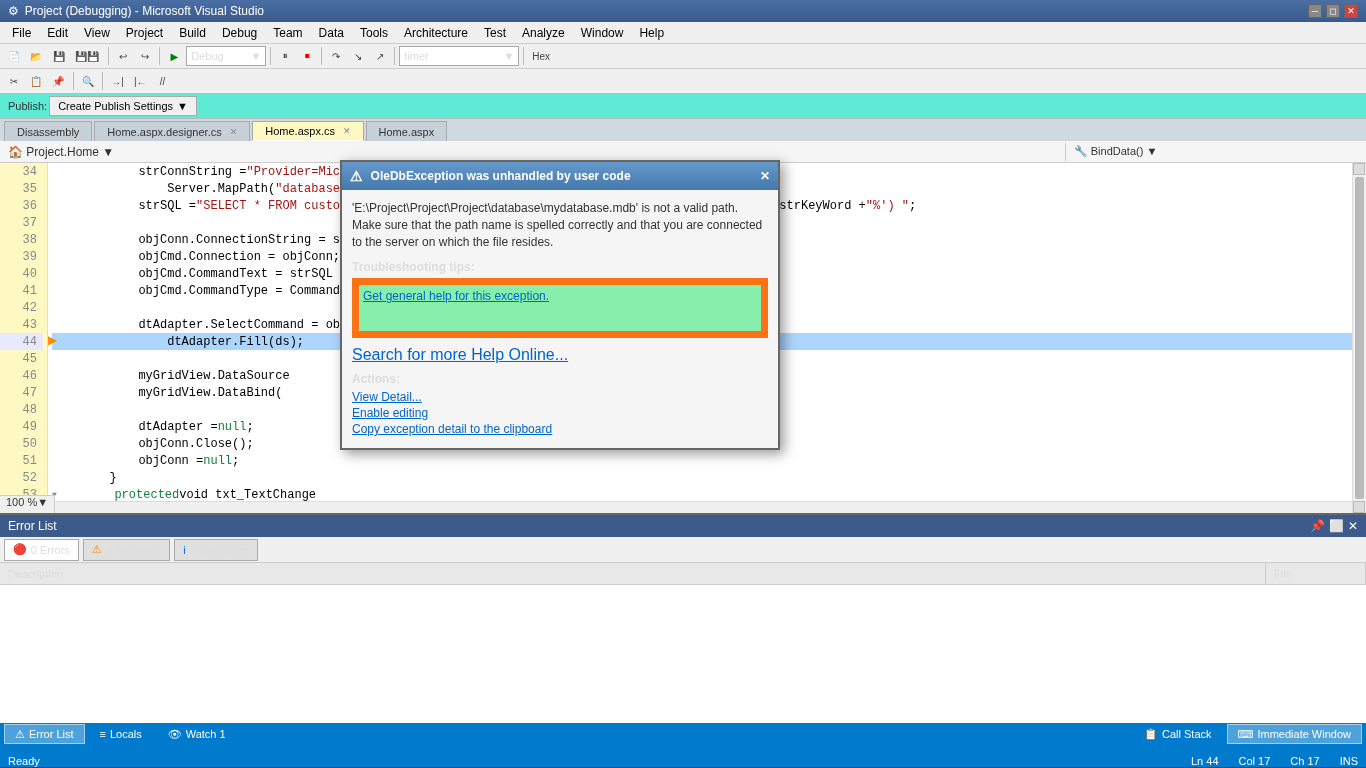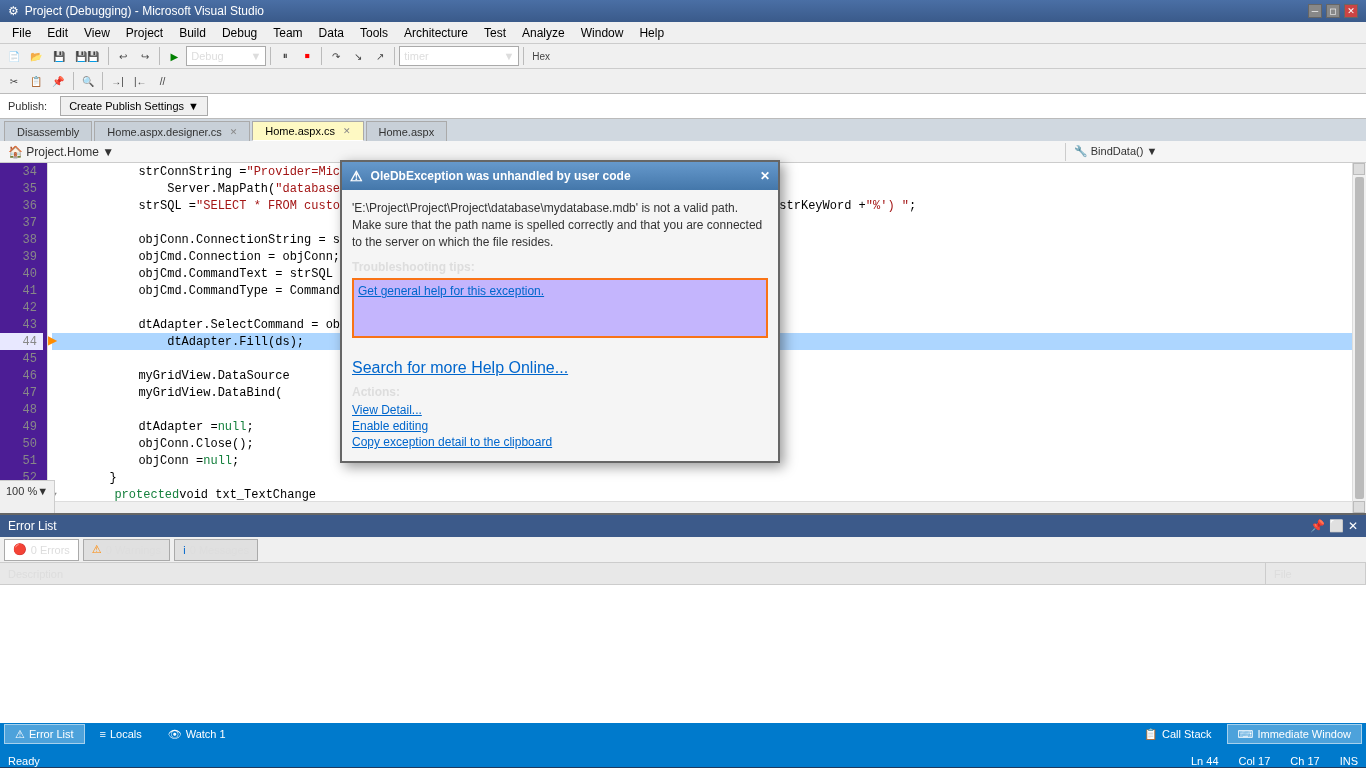--- a/index.html
+++ b/index.html
@@ -19,57 +19,57 @@
     
     #toolbar1 { background: #f0f0f0; height: 25px; display: flex; align-items: center; padding: 2px 4px; border-bottom: 1px solid #ccc; gap: 2px; }
     #toolbar2 { background: #f0f0f0; height: 25px; display: flex; align-items: center; padding: 2px 4px; border-bottom: 1px solid #bbb; gap: 2px; }
     .tb-btn { height: 20px; min-width: 20px; background: #f0f0f0; border: 1px solid transparent; cursor: pointer; display: flex; align-items: center; justify-content: center; font-size: 10px; color: #444; padding: 0 3px; }
     .tb-sep { width: 1px; height: 18px; background: #bbb; margin: 0 2px; }
     .tb-dropdown { height: 20px; background: white; border: 1px solid #aaa; display: flex; align-items: center; padding: 0 4px; font-size: 11px; cursor: pointer; }
     .debug-dropdown { width: 80px; }
     .target-dropdown { width: 120px; }
 
     
-    #publish-bar { background: #ffffff; height: 25px; display: flex; align-items: center; padding: 2px 8px; border-bottom: 1px solid #bbb; font-size: 11px; color: #333; gap: 13px; }
+    #publish-bar { background: #5eead4; height: 25px; display: flex; align-items: center; padding: 2px 8px; border-bottom: 1px solid #bbb; font-size: 11px; color: #333; gap: 2px; }
     #publish-bar .pub-btn { height: 20px; padding: 0 8px; background: #f0f0f0; border: 1px solid #aaa; cursor: pointer; font-size: 11px; display: flex; align-items: center; gap: 4px; }
 
     
     #tab-bar { background: #d0d8e0; height: 22px; display: flex; align-items: flex-end; padding: 0 4px; }
     .tab { height: 20px; padding: 2px 12px; border: 1px solid #aaa; border-bottom: none; cursor: pointer; font-size: 11px; background: #c8d0d8; color: #333; display: flex; align-items: center; gap: 4px; margin-right: 2px; }
     .tab.active { background: #fef9c3; color: #000; border-bottom: 1px solid white; }
     .tab .tab-close { font-size: 9px; color: #888; cursor: pointer; margin-left: 4px; }
 
     
     #nav-bar { background: #f5f5f5; height: 22px; display: flex; align-items: center; border-bottom: 1px solid #ccc; }
     #nav-bar .nav-left { flex: 1; padding: 2px 8px; font-size: 12px; color: #333; border-right: 1px solid #ccc; }
     #nav-bar .nav-right { width: 300px; padding: 2px 8px; font-size: 11px; color: #333; }
 
     #code-editor { background: white; flex: 1; display: flex; overflow: hidden; position: relative; height: 350px; }
-    #line-numbers { background: #4c1d95; width: 48px; padding: 0; border-right: 1px solid #ddd; font-family: 'Courier New', monospace; font-size: 12px; color: #888; text-align: right; padding-right: 4px; overflow: hidden; flex-shrink: 0; }
+    #line-numbers { background: #fef9c3; width: 48px; padding: 0; border-right: 1px solid #ddd; font-family: 'Courier New', monospace; font-size: 12px; color: #888; text-align: right; padding-right: 4px; overflow: hidden; flex-shrink: 0; }
     #line-numbers div { height: 17px; display: flex; align-items: center; justify-content: flex-end; padding-right: 6px; }
     #line-numbers div.active-line { background: #e8e8ff; }
     #code-content { flex: 1; font-family: 'Courier New', monospace; font-size: 12px; overflow: auto; padding: 0 4px; }
     #code-content .code-line { height: 17px; white-space: nowrap; display: flex; align-items: center; }
     #code-content .code-line.highlighted { background: #add6ff; }
 
     
     .kw { color: #15803d; }
     .str { color: #a31515; }
     .id { color: #000; }
 
     
     #exception-dialog { position: absolute; top: 160px; left: 340px; width: 440px; background: #f5f5f5; border: 2px solid #666; box-shadow: 4px 4px 12px rgba(0,0,0,0.4); z-index: 100; }
     #exception-title-bar { background: linear-gradient(to bottom, #6699cc, #4477aa); padding: 6px 8px; display: flex; align-items: center; color: white; font-size: 12px; font-weight: bold; }
     #exception-title-bar .exc-icon { margin-right: 8px; font-size: 14px; }
     #exception-title-bar .exc-title { flex: 1; }
     #exception-title-bar .exc-close { cursor: pointer; font-size: 12px; }
     #exception-body { padding: 10px; }
     #exception-body .exc-message { font-size: 12px; color: #333; margin-bottom: 10px; line-height: 1.4; }
     #exception-body .exc-tips-title { font-weight: bold; font-size: 12px; margin-bottom: 4px; }
-    #exception-body .exc-tips-box { border: 2px solid #f97316; background: #c4b5fd; height: 60px; overflow-y: scroll; padding: 4px; margin-bottom: 21px; }
+    #exception-body .exc-tips-box { border: 7px solid #f97316; background: #86efac; height: 60px; overflow-y: scroll; padding: 4px; margin-bottom: 8px; }
     #exception-body .exc-tips-box a { color: #0066cc; text-decoration: underline; cursor: pointer; font-size: 12px; }
     #exception-body .exc-search a { color: #0066cc; text-decoration: underline; cursor: pointer; font-size: 16px; }
     #exception-body .exc-actions-title { font-weight: bold; font-size: 12px; margin-top: 8px; margin-bottom: 4px; }
     #exception-body .exc-action-link { display: block; color: #0066cc; text-decoration: underline; cursor: pointer; font-size: 12px; margin-bottom: 2px; }
 
     
     #bottom-panels { height: 210px; border-top: 2px solid #666; display: flex; flex-direction: column; }
     #error-list-header { background: #3c5a8a; height: 22px; display: flex; align-items: center; padding: 0 8px; color: white; font-size: 12px; }
     #error-list-header .panel-title { flex: 1; }
     #error-list-tabs { background: #f0f0f0; height: 26px; display: flex; align-items: center; padding: 0 4px; border-bottom: 1px solid #ccc; gap: 4px; }
@@ -316,21 +316,21 @@
   </div>
 
   <div id="right-scroll" style="position:absolute;right:0;top:0;bottom:0;width:14px;background:#f0f0f0;border-left:1px solid #ddd;">
     <div class="scroll-arrow">▲</div>
     <div class="scroll-thumb"></div>
     <div class="scroll-arrow">▼</div>
   </div>
 
   <div style="position:absolute;bottom:0;left:0;right:14px;height:12px;background:#f0f0f0;border-top:1px solid #ddd;"></div>
 
-  <div style="position:absolute;bottom:0;left:0;height:18px;background:#f0f0f0;display:flex;align-items:flex-end;padding:16px 6px;font-size:11px;color:#333;border-top:1px solid #ccc;border-right:1px solid #ccc;">
+  <div style="position:absolute;bottom:0;left:0;height:18px;background:#f0f0f0;display:flex;align-items:flex-start;padding:0 6px;font-size:11px;color:#333;border-top:1px solid #ccc;border-right:1px solid #ccc;">
     <span>100 %</span>
     <span>▼</span>
   </div>
 </div>
 
 <div id="exception-dialog">
   <div id="exception-title-bar">
     <span class="exc-icon">⚠</span>
     <span class="exc-title">OleDbException was unhandled by user code</span>
     <span class="exc-close">✕</span>

